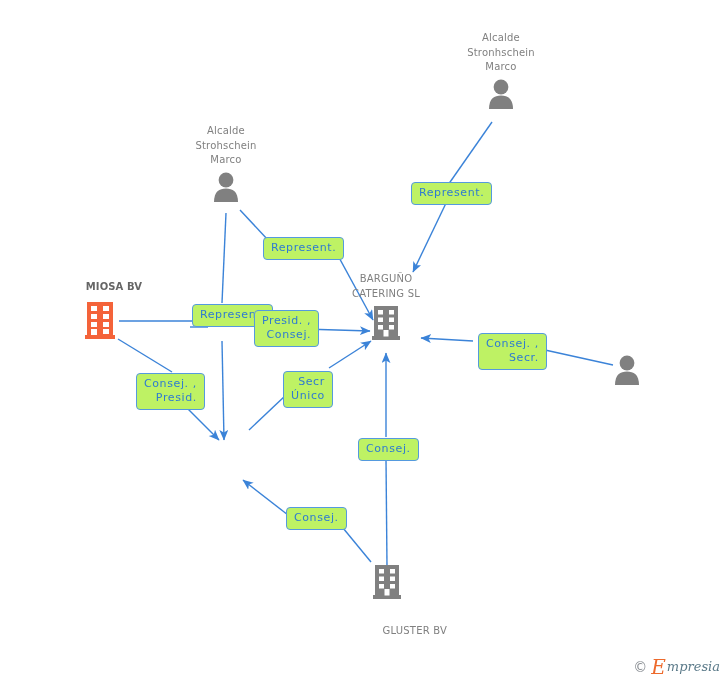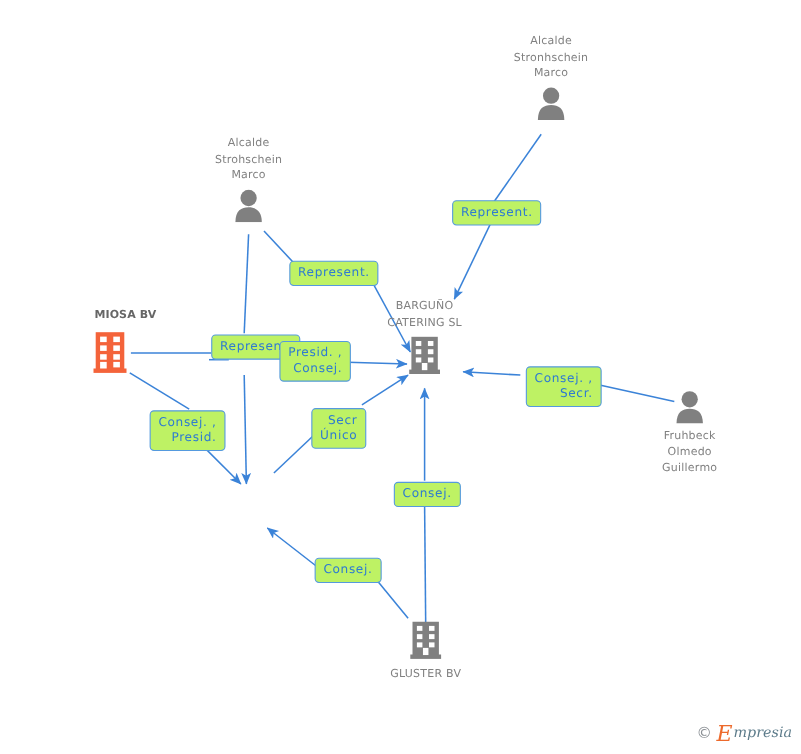--- a/index.html
+++ b/index.html
@@ -200,43 +200,40 @@
 
   <div class="node" style="left:567px; top:355px; width:120px;">
     <div class="icon-wrap">
       <svg width="120" height="30" viewBox="0 0 120 30">
         <g transform="translate(48,0)" fill="#808080">
           <circle cx="12" cy="8" r="7.4"></circle>
           <path d="M0,30 C0,19.5 5.4,16.5 12,16.5 C18.6,16.5 24,19.5 24,30 Z"></path>
         </g>
       </svg>
     </div>
-    <div class="node-label" style="margin-top:5px;">Fruhbeck
-Olmedo
-Guillermo</div>
   </div>
 
 
   <div class="node" style="left:327px; top:565px; width:120px;">
     <div class="icon-wrap">
       <svg width="120" height="36" viewBox="0 0 120 36">
         <g transform="translate(46,0)" fill="#808080">
           <rect x="2" y="0" width="24" height="31"></rect>
           <rect x="0" y="30" width="28" height="4"></rect>
           <rect x="6" y="4" width="5" height="4.5" fill="#ffffff"></rect>
           <rect x="17" y="4" width="5" height="4.5" fill="#ffffff"></rect>
           <rect x="6" y="11.5" width="5" height="4.5" fill="#ffffff"></rect>
           <rect x="17" y="11.5" width="5" height="4.5" fill="#ffffff"></rect>
           <rect x="6" y="19" width="5" height="4.5" fill="#ffffff"></rect>
           <rect x="17" y="19" width="5" height="4.5" fill="#ffffff"></rect>
           <rect x="11.5" y="24" width="5" height="6.5" fill="#ffffff"></rect>
         </g>
       </svg>
     </div>
-    <div class="node-label" style="margin-top:5px;">GLUSTER BV</div>
+    <div class="node-label" style="margin-top:23px;text-align:right;">GLUSTER BV</div>
   </div>
 
   <div class="edge-label" style="left:411px; top:182px;">Represent.</div>
 
   <div class="edge-label" style="left:263px; top:237px;">Represent.</div>
 
   <div class="edge-label" style="left:192px; top:304px; z-index:2;">Represent.</div>
 
   <div class="edge-label" style="left:216px; top:310px; z-index:3;margin-left:38px;">Presid. ,
 Consej.</div>

